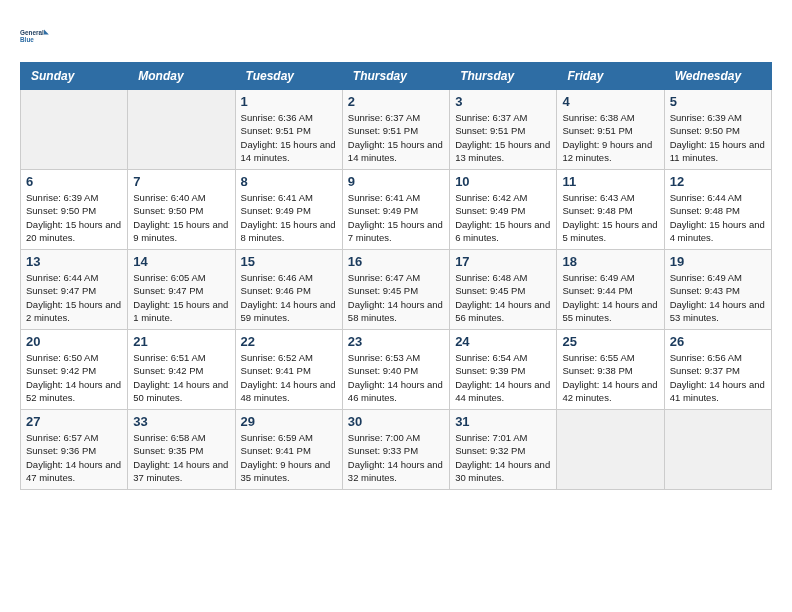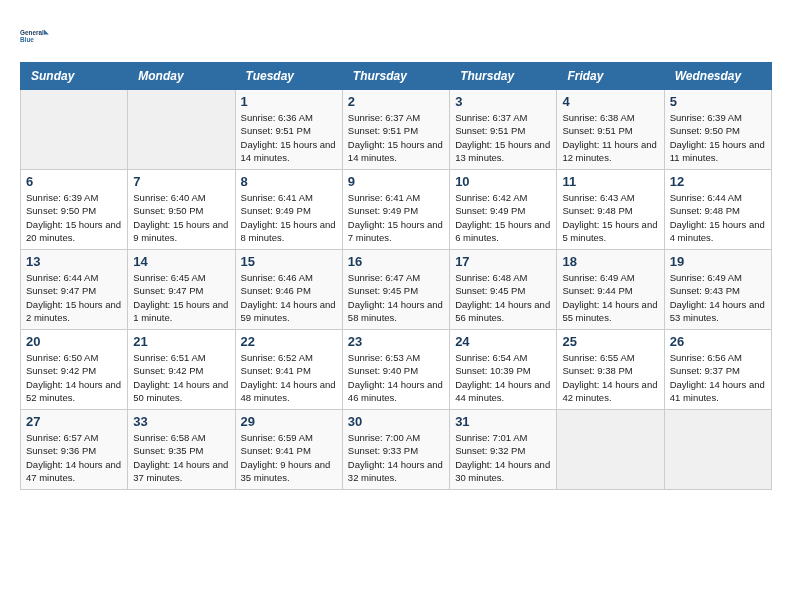--- a/index.html
+++ b/index.html
@@ -135,21 +135,21 @@
           <span>Sunrise: 6:37 AM</span><br>
           <span>Sunset: 9:51 PM</span><br>
           <span>Daylight: 15 hours and 13 minutes.</span>
         </div>
       </td>
         <td>
         <span class="day-number">4</span>
         <div class="cell-info">
           <span>Sunrise: 6:38 AM</span><br>
           <span>Sunset: 9:51 PM</span><br>
-          <span>Daylight: 11 hours and 12 minutes.</span>
+          <span>Daylight: 9 hours and 12 minutes.</span>
         </div>
       </td>
         <td>
         <span class="day-number">5</span>
         <div class="cell-info">
           <span>Sunrise: 6:39 AM</span><br>
           <span>Sunset: 9:50 PM</span><br>
           <span>Daylight: 15 hours and 11 minutes.</span>
         </div>
       </td>
@@ -217,21 +217,21 @@
         <span class="day-number">13</span>
         <div class="cell-info">
           <span>Sunrise: 6:44 AM</span><br>
           <span>Sunset: 9:47 PM</span><br>
           <span>Daylight: 15 hours and 2 minutes.</span>
         </div>
       </td>
         <td>
         <span class="day-number">14</span>
         <div class="cell-info">
-          <span>Sunrise: 6:45 AM</span><br>
+          <span>Sunrise: 6:05 AM</span><br>
           <span>Sunset: 9:47 PM</span><br>
           <span>Daylight: 15 hours and 1 minute.</span>
         </div>
       </td>
         <td>
         <span class="day-number">15</span>
         <div class="cell-info">
           <span>Sunrise: 6:46 AM</span><br>
           <span>Sunset: 9:46 PM</span><br>
           <span>Daylight: 14 hours and 59 minutes.</span>
@@ -300,21 +300,21 @@
         <div class="cell-info">
           <span>Sunrise: 6:53 AM</span><br>
           <span>Sunset: 9:40 PM</span><br>
           <span>Daylight: 14 hours and 46 minutes.</span>
         </div>
       </td>
         <td>
         <span class="day-number">24</span>
         <div class="cell-info">
           <span>Sunrise: 6:54 AM</span><br>
-          <span>Sunset: 10:39 PM</span><br>
+          <span>Sunset: 9:39 PM</span><br>
           <span>Daylight: 14 hours and 44 minutes.</span>
         </div>
       </td>
         <td>
         <span class="day-number">25</span>
         <div class="cell-info">
           <span>Sunrise: 6:55 AM</span><br>
           <span>Sunset: 9:38 PM</span><br>
           <span>Daylight: 14 hours and 42 minutes.</span>
         </div>

